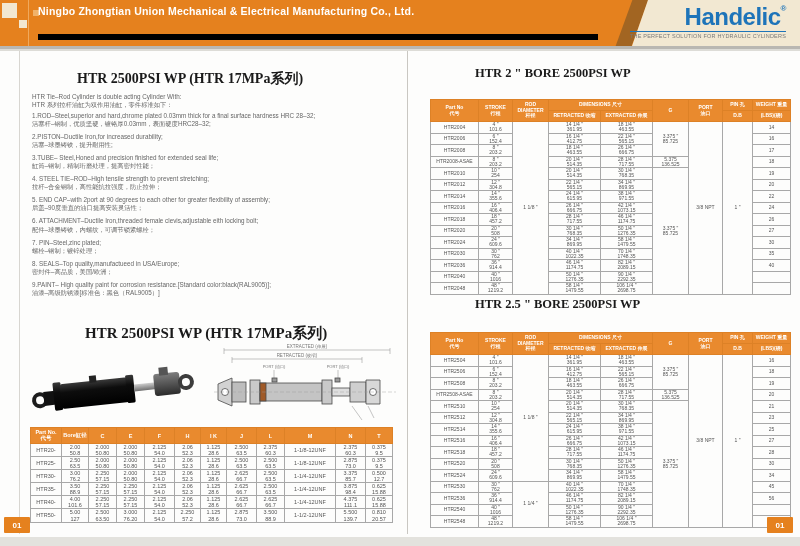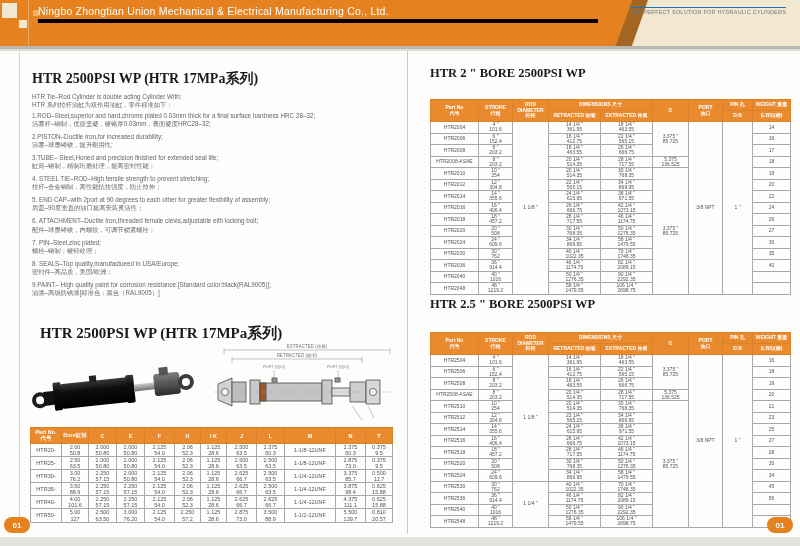--- a/index.html
+++ b/index.html
@@ -8,36 +8,36 @@
 
   
   .hdr{position:absolute;left:0;top:0;width:800px;height:46px;background:#e5811e;}
   .hdr-shadow{position:absolute;left:0;top:46px;width:800px;height:3px;background:#b9b7b2;}
   .hdr-shadow2{position:absolute;left:0;top:49px;width:800px;height:2px;background:#dddcd7;}
   .sq1{position:absolute;left:2px;top:3px;width:15px;height:15px;background:#f2e7d0;}
   .sq2{position:absolute;left:19px;top:20px;width:8px;height:8px;background:#f2e7d0;}
   .sq3{position:absolute;left:33px;top:10px;width:6px;height:6px;background:#f0b26a;}
   .hdr-vline{position:absolute;left:28px;top:0;width:1px;height:46px;background:#f0a95c;}
   .company{position:absolute;left:38px;top:5px;width:560px;color:#fff;}
-  .company .en{font-size:10.5px;font-weight:normal;letter-spacing:.2px;padding-bottom:2px;border-bottom:4px solid #000000;}
+  .company .en{font-size:10.5px;font-weight:bold;letter-spacing:.2px;padding-bottom:17px;border-bottom:6px solid #000000;}
   .company .cn{font-size:12px;font-weight:bold;margin-top:3px;letter-spacing:2px;}
   .brand-stripe{position:absolute;right:160px;top:0;width:16px;height:46px;background:#a26522;transform:skewX(-20deg);}
   .brand-block{position:absolute;right:0;top:0;width:168px;height:46px;background:#f2e8d2;clip-path:polygon(16px 0,100% 0,100% 100%,0 100%);}
   .brand{position:absolute;right:14px;top:5px;text-align:right;}
   .brand .name{font-size:24px;font-weight:bold;color:#1e74b9;letter-spacing:-.5px;line-height:1;font-family:"Liberation Sans",sans-serif;}
   .brand .reg{font-size:8px;vertical-align:top;color:#1e74b9;}
   .brand .tag{font-size:5.5px;color:#7a7a7a;margin-top:2px;letter-spacing:.2px;border-top:1px solid #1e74b9;padding-top:1px;}
 
   
   .vline-left{position:absolute;left:19px;top:51px;width:1px;height:483px;background:#d8d6d1;}
   .vline-center{position:absolute;left:407px;top:51px;width:1px;height:483px;background:#c9c7c2;}
   .bottom-strip{position:absolute;left:0;top:537px;width:800px;height:9px;background:#e3e2dd;}
 
   
-  .t-serif{font-family:"Liberation Serif",serif;font-weight:bold;color:#1a1a1a;}
+  .t-serif{font-family:"Liberation Serif",serif;font-weight:bold;color:#1a1a1a;margin-left:45px;}
   .title1{position:absolute;left:32px;top:70px;font-size:14px;}
   .intro{position:absolute;left:32px;top:93px;width:350px;font-size:6.3px;line-height:1.3;color:#666;}
   .features{position:absolute;left:32px;top:112px;width:356px;}
   .feat{margin-bottom:5px;font-size:6.3px;line-height:1.28;color:#666;}
   .title2{position:absolute;left:40px;top:324px;font-size:15px;}
   .photo{position:absolute;left:30px;top:348px;}
   .drawing{position:absolute;left:212px;top:340px;}
 
   
   table{border-collapse:collapse;table-layout:fixed;}
@@ -50,39 +50,40 @@
   .spec{position:absolute;width:360px;font-size:5px;}
   .spec th{font-size:5px;height:8px;line-height:1.15;}
   .spec td{height:10px;line-height:1.05;font-size:5px;}
   #spec1{left:430px;top:99px;}
   #spec2{left:430px;top:332px;}
   .rtitle{position:absolute;left:430px;font-size:12.5px;line-height:1.25;}
   #rtitle1{top:66px;}
   #rtitle2{top:297px;}
 
   
-  .pagebox{position:absolute;top:517px;width:26px;height:16px;background:#e5811e;color:#fff;font-size:8px;font-weight:bold;display:flex;align-items:center;justify-content:center;border-radius:8px;}
+  .pagebox{position:absolute;top:517px;width:26px;height:16px;background:#e5811e;color:#fff;font-size:8px;font-weight:bold;display:flex;align-items:center;justify-content:center;border-radius:1px;}
   #pageL{left:4px;} #pageR{left:767px;}
 </style>
 </head>
 <body>
 
 <div class="page">
 
   <div class="hdr">
     <div class="sq1"></div>
     <div class="sq2"></div>
     <div class="sq3"></div>
     <div class="hdr-vline"></div>
     <div class="company">
       <div class="en">Ningbo Zhongtian Union Mechanical &amp; Electrical Manufacturing Co., Ltd.</div>
     </div>
     <div class="brand-stripe"></div>
     <div class="brand-block"></div>
     <div class="brand">
+      <div class="name"><span>Handelic</span><span class="reg">®</span></div>
       <div class="tag">THE PERFECT SOLUTION FOR HYDRAULIC CYLINDERS</div>
     </div>
   </div>
   <div class="hdr-shadow"></div>
   <div class="hdr-shadow2"></div>
   <div class="vline-left"></div>
   <div class="vline-center"></div>
   <div class="bottom-strip"></div>
 
   <div class="title1 t-serif">HTR 2500PSI WP (HTR 17MPa系列)</div>

